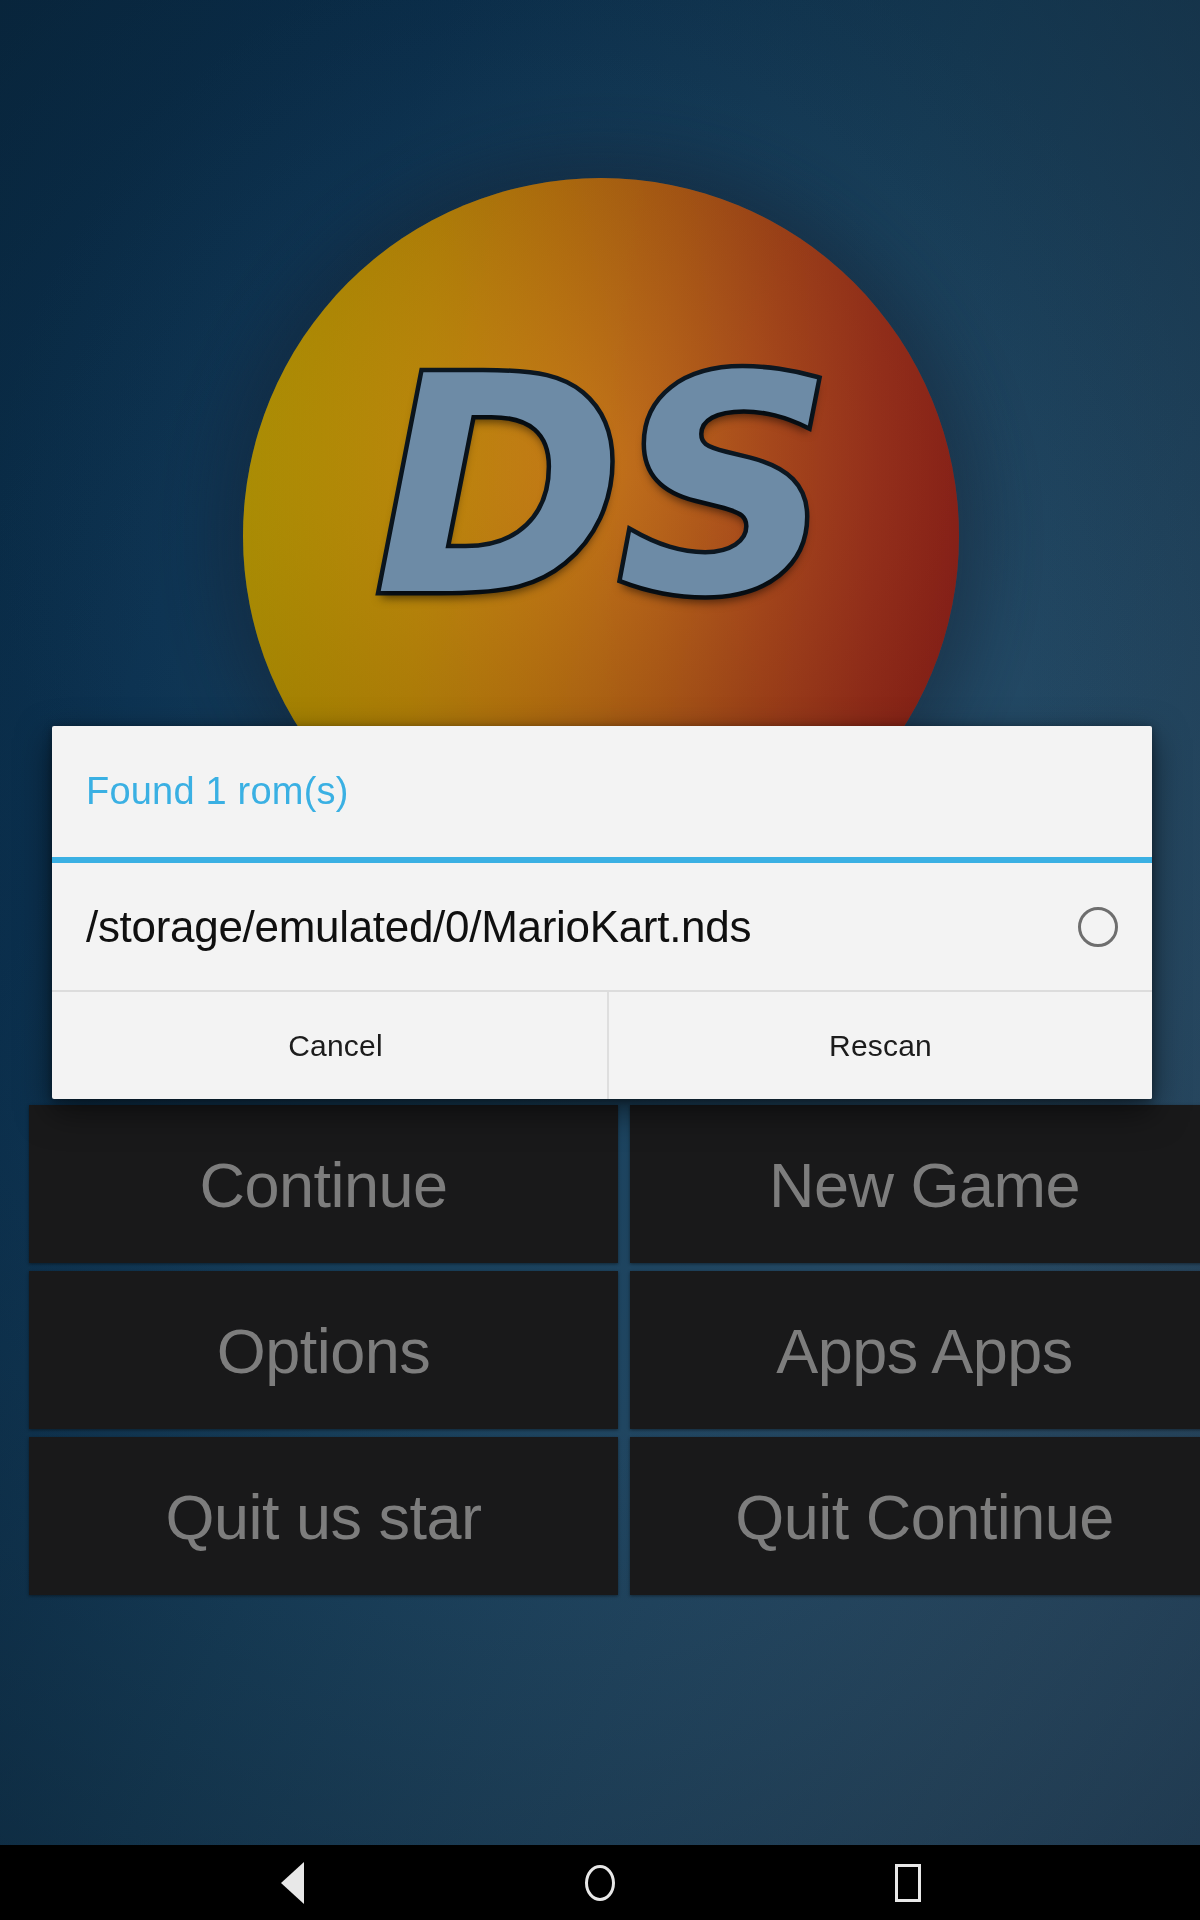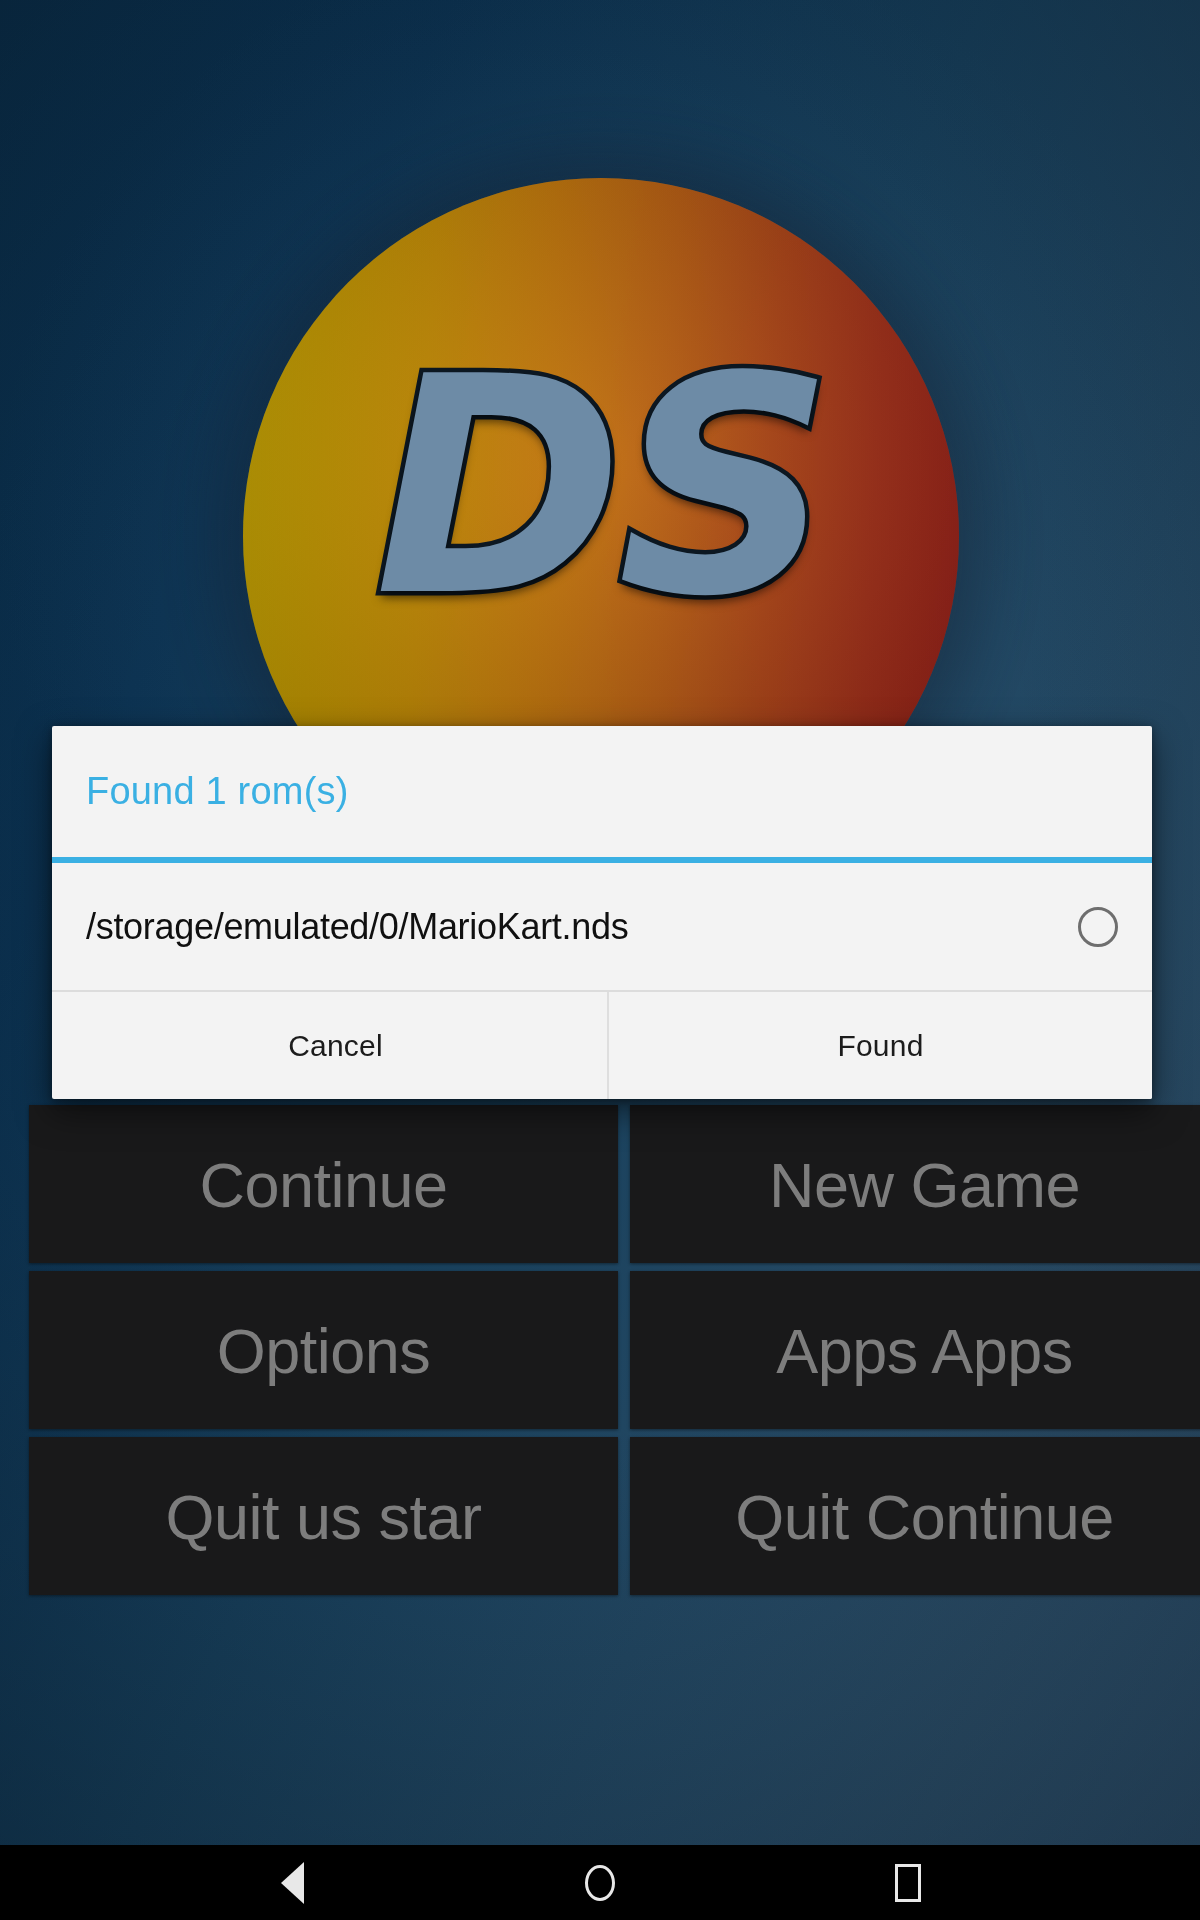--- a/index.html
+++ b/index.html
@@ -172,21 +172,21 @@
     height: 127px;
     box-sizing: border-box;
     padding: 0 34px;
     display: flex;
     align-items: center;
     justify-content: space-between;
     background: #f3f3f3;
   }
   .rom-path {
     color: #101010;
-    font-size: 36px;
+    font-size: 44px;
     font-family: "Liberation Sans", sans-serif;
     letter-spacing: -0.3px;
     white-space: nowrap;
   }
   .radio {
     width: 34px;
     height: 34px;
     border: 3px solid #6e6e6e;
     border-radius: 50%;
     background: transparent;
@@ -298,21 +298,21 @@
     <div class="rom-row">
       <span class="rom-path">/storage/emulated/0/MarioKart.nds</span>
       <span class="radio"></span>
     </div>
 
     <div class="row-divider"></div>
 
     <div class="dialog-actions">
       <button class="action-btn">Cancel</button>
       <div class="action-divider"></div>
-      <button class="action-btn">Found</button>
+      <button class="action-btn">Rescan</button>
     </div>
 
   </div>
 
   <div class="navbar">
     <div class="nav-btn">
       <span class="nav-back"></span>
     </div>
     <div class="nav-btn">
       <span class="nav-home"></span>

